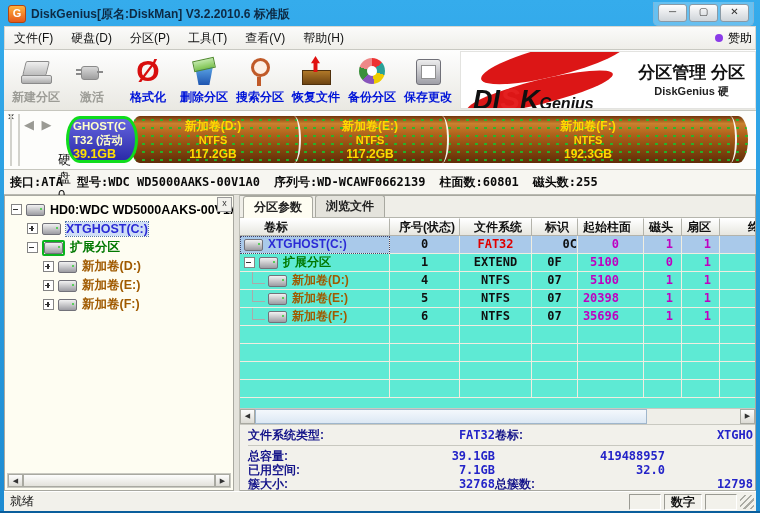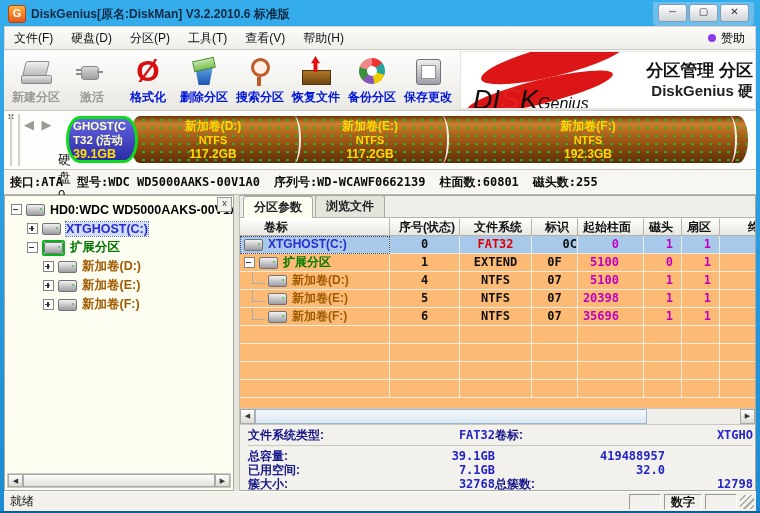--- a/index.html
+++ b/index.html
@@ -14,21 +14,21 @@
   .title-text{font-weight:bold;font-size:12px;}
   .win-btns{position:absolute;right:2px;top:0;display:flex;background:rgba(255,255,255,.25);
     border:1px solid #7FB6D9;border-top:none;border-radius:0 0 5px 5px;padding:2px 3px 3px;}
   .win-btn{width:27px;height:16px;margin:0 1px;background:linear-gradient(#FDFDFD,#CFD4D9);
     border:1px solid #8A9AA6;border-radius:3px;font-size:10px;line-height:14px;
     text-align:center;color:#333;font-weight:bold;}
   
   .menubar{height:22px;background:linear-gradient(#FBFBFA,#EFEEE9);display:flex;
     align-items:center;border:1px solid #D8D8D2;border-bottom:1px solid #C9C9C2;}
   .menu-item{padding:0 9px;color:#111;line-height:20px;}
-  .sponsor{margin-left:auto;display:flex;align-items:center;padding-right:10px;}
+  .sponsor{margin-left:auto;display:flex;align-items:center;padding-right:3px;}
   .sponsor .dot{width:8px;height:8px;border-radius:50%;background:#8A3BE8;margin-right:5px;}
   
   .toolbar{height:58px;background:linear-gradient(#FEFEFE,#E9E8E2);display:flex;
     align-items:stretch;border-bottom:1px solid #C6C6BE;padding:1px 0 1px 4px;}
   .tb-btn{width:56px;display:flex;flex-direction:column;align-items:center;justify-content:flex-end;padding-bottom:3px;}
   .tb-btn .lbl{color:#0014D8;font-weight:bold;font-size:12px;white-space:nowrap;}
   .tb-btn.disabled .lbl{color:#9C9C96;}
   .ic{width:34px;height:32px;position:relative;margin-bottom:1px;}
   .ic-laptop::before{content:"";position:absolute;left:5px;top:5px;width:22px;height:13px;
     background:linear-gradient(#EFEFEF,#BDBDBD);border:1px solid #8a8a8a;border-radius:2px;transform:skewX(-14deg);}
@@ -56,28 +56,28 @@
   .ic-save::before{content:"";position:absolute;left:5px;top:3px;width:23px;height:24px;
     background:linear-gradient(#EDEDED,#9E9EA6);border:1px solid #707078;border-radius:3px;}
   .ic-save::after{content:"";position:absolute;left:10px;top:9px;width:13px;height:12px;background:#fff;border:1px solid #909090;}
   
   .banner{flex:1;margin-left:4px;background:#fff;border:1px solid #E3E3E0;position:relative;
     overflow:hidden;display:flex;align-items:center;}
   .swoosh{position:absolute;left:18px;top:-6px;width:150px;height:30px;background:#DC1616;
     border-radius:50%;transform:rotate(-14deg);}
   .swoosh2{position:absolute;left:4px;top:28px;width:150px;height:24px;background:#DC1616;
     border-radius:50%;transform:rotate(-14deg);}
-  .logo{position:relative;z-index:2;font-style:italic;font-weight:400;color:#101010;
+  .logo{position:relative;z-index:2;font-style:italic;font-weight:700;color:#101010;
     margin-left:12px;white-space:nowrap;margin-top:38px;}
   .logo .big{font-size:27px;}
   .logo .s{color:#E42020;font-size:30px;}
   .logo .gen{font-size:16px;}
-  .banner-right{margin-left:auto;position:relative;z-index:2;text-align:right;padding-right:2px;white-space:nowrap;}
+  .banner-right{margin-left:auto;position:relative;z-index:2;text-align:center;padding-right:10px;white-space:nowrap;}
   .banner-right .t1{font-size:17px;font-weight:900;color:#111;}
-  .banner-right .t2{font-size:15px;font-weight:bold;color:#222;}
+  .banner-right .t2{font-size:11px;font-weight:bold;color:#222;}
   
   .diskbar{height:58px;background:#FDFDFB;border-bottom:1px solid #C6C6BE;position:relative;display:flex;}
   .db-left{width:62px;position:relative;}
   .db-x{position:absolute;left:1px;top:1px;width:12px;height:12px;font-size:9px;line-height:11px;
     text-align:center;color:#222;font-weight:bold;}
   .db-grip{position:absolute;left:6px;top:3px;bottom:3px;width:6px;
     border-left:2px solid #D2D2CC;border-right:2px solid #D2D2CC;}
   .db-arrows{position:absolute;left:20px;top:6px;color:#9a9a94;font-size:13px;letter-spacing:2px;
     text-shadow:1px 1px 0 #fff;}
   .db-label{position:absolute;left:18px;top:40px;color:#111;font-size:13px;margin-left:36px;}
@@ -119,21 +119,21 @@
   .hdd::after{content:"";position:absolute;right:2px;top:3px;width:2px;height:2px;background:#3c3;border-radius:50%;}
   .hdd-green{border:2px solid #0AB41E;border-radius:2px;margin-right:5px;flex:none;}
   .hdd-green .hdd{margin:0;}
   .tsel{background:#CFDEF6;outline:1px dotted #5577AA;}
   .tree-hscroll{position:absolute;left:2px;right:2px;bottom:2px;height:13px;background:#F0EFE9;
     border:1px solid #C9C9C1;display:flex;}
   .sc-btn{width:13px;background:linear-gradient(#FDFDFD,#DCDBD4);border:1px solid #A9A9A1;
     font-size:7px;line-height:11px;text-align:center;color:#333;flex:none;}
   .sc-thumb{flex:1;margin:0;background:linear-gradient(#FDFDFD,#E3E2DB);border:1px solid #A9A9A1;}
   .splitter{width:5px;background:#E4E3DC;border-right:1px solid #BDBDB5;}
-  .right-panel{flex:1;display:flex;flex-direction:column;overflow:hidden;background:#fdba74;
+  .right-panel{flex:1;display:flex;flex-direction:column;overflow:hidden;background:#5eead4;
     border:1px solid #A8A8A0;border-left:none;}
   
   .tabs{height:21px;background:#EFEEE8;display:flex;align-items:flex-end;padding-left:3px;border-bottom:1px solid #B5B5AD;}
   .tab{padding:2px 10px;border:1px solid #A8A8A0;border-bottom:none;border-radius:3px 3px 0 0;
     margin-right:2px;background:#E4E3DC;font-size:12px;color:#222;font-weight:bold;}
   .tab.active{background:#FEFDF2;position:relative;top:1px;}
   
   .tbl-head{display:flex;height:18px;flex:none;}
   .th{box-sizing:border-box;background:linear-gradient(#FFFFFF,#E7E6DF);border-right:1px solid #B3B3AB;
     border-bottom:1px solid #B3B3AB;border-top:1px solid #fff;font-weight:bold;color:#111;

